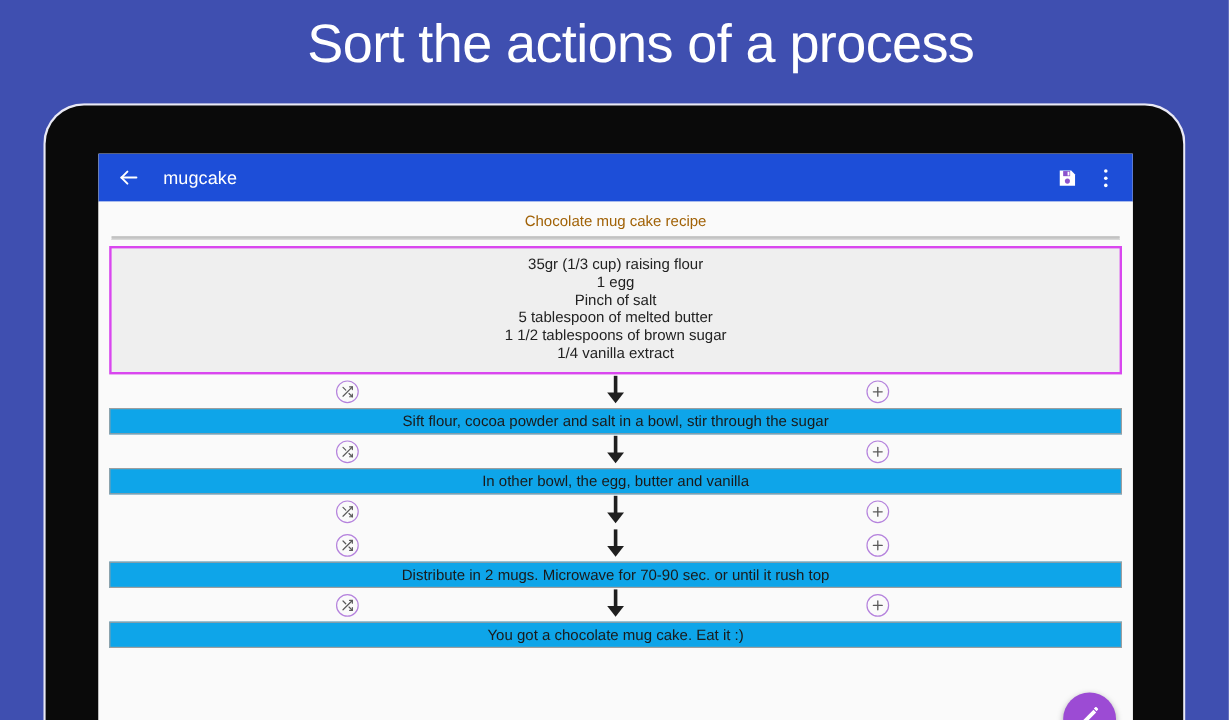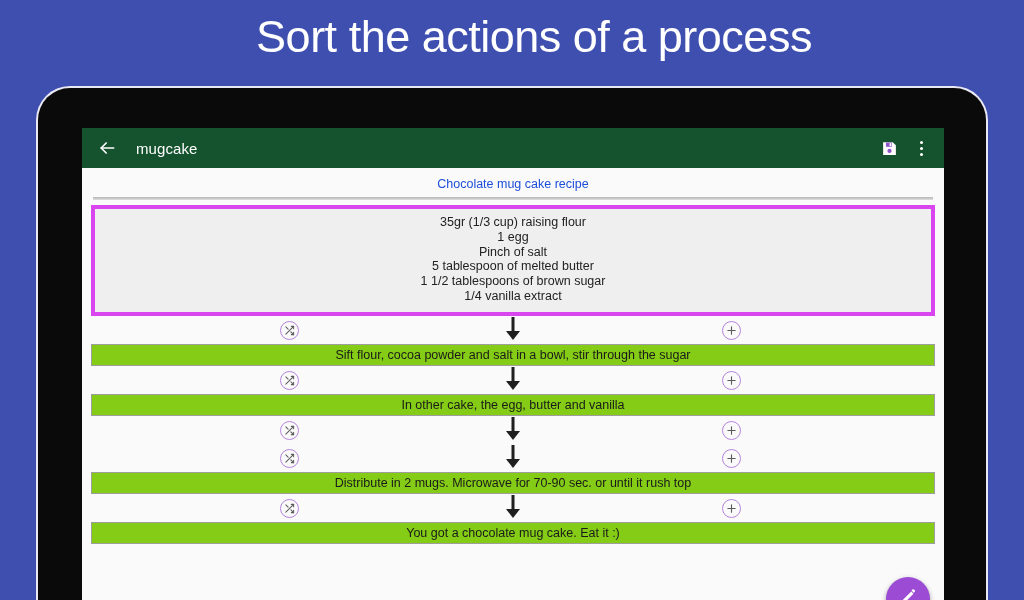--- a/index.html
+++ b/index.html
@@ -51,21 +51,21 @@
     top: 40px;
     width: 862px;
     height: 500px;
     background: #fafafa;
     overflow: hidden;
   }
 
   
   .app-bar {
     height: 40px;
-    background: #14532d;
+    background: #1d4ed8;
     display: flex;
     align-items: center;
     padding: 0 12px;
     position: relative;
   }
   .back-icon {
     width: 26px;
     height: 26px;
     display: flex;
     align-items: center;
@@ -98,36 +98,36 @@
   
   .content {
     position: relative;
     background: #fafafa;
     height: 460px;
     padding: 0 9px;
   }
 
   .recipe-title {
     text-align: center;
-    color: #1d4ed8;
+    color: #a16207;
     font-size: 12.5px;
     padding: 9px 0 6px;
     font-weight: 400;
   }
 
   .rule {
     height: 3px;
     border-top: 1px solid #bdbdbd;
     border-bottom: 1px solid #d8d8d8;
     background: #c9c9c9;
     margin: 0 2px 5px 2px;
   }
 
   .box {
-    border: 4px solid #d946ef;
+    border: 2px solid #d946ef;
     background: #efefef;
     text-align: center;
     color: #222222;
     font-size: 12.5px;
     line-height: 14.8px;
     padding: 5px 4px 6px;
   }
 
   .ingredients { padding: 6px 4px 8px; }
   .ingredients .line { white-space: nowrap; }
@@ -152,21 +152,21 @@
     border-radius: 50%;
     display: flex;
     align-items: center;
     justify-content: center;
   }
   .circle-btn.shuffle { left: 189px; }
   .circle-btn.add     { left: 631px; }
 
   .step {
     border: 1px solid #9e9e9e;
-    background: #84cc16;
+    background: #0ea5e9;
     text-align: center;
     color: #1a1a1a;
     font-size: 12.5px;
     height: 22px;
     line-height: 20px;
     white-space: nowrap;
     overflow: hidden;
   }
 
   
@@ -279,21 +279,21 @@
           </svg>
         </span>
         <span class="circle-btn add">
           <svg width="11" height="11" viewBox="0 0 24 24" fill="none" stroke="#5a5a5a" stroke-width="2.4" stroke-linecap="round">
             <line x1="12" y1="4" x2="12" y2="20"></line>
             <line x1="4" y1="12" x2="20" y2="12"></line>
           </svg>
         </span>
       </div>
 
-      <div class="step">In other cake, the egg, butter and vanilla</div>
+      <div class="step">In other bowl, the egg, butter and vanilla</div>
 
       <div class="connector">
         <span class="circle-btn shuffle">
           <svg width="11" height="11" viewBox="0 0 24 24" fill="none" stroke="#5a5a5a" stroke-width="2.2" stroke-linecap="round" stroke-linejoin="round">
             <polyline points="16 3 21 3 21 8"></polyline>
             <line x1="4" y1="20" x2="21" y2="3"></line>
             <polyline points="21 16 21 21 16 21"></polyline>
             <line x1="15" y1="15" x2="21" y2="21"></line>
             <line x1="4" y1="4" x2="9" y2="9"></line>
           </svg>

